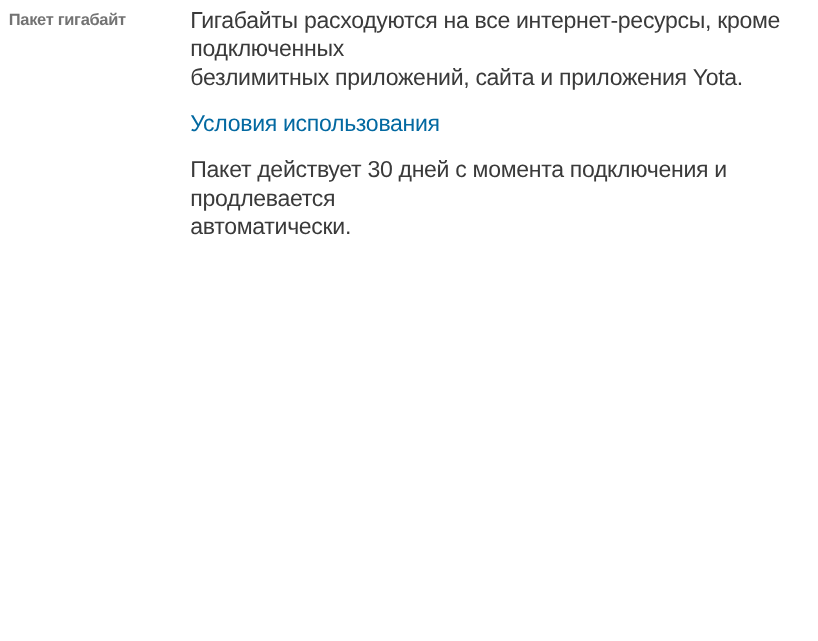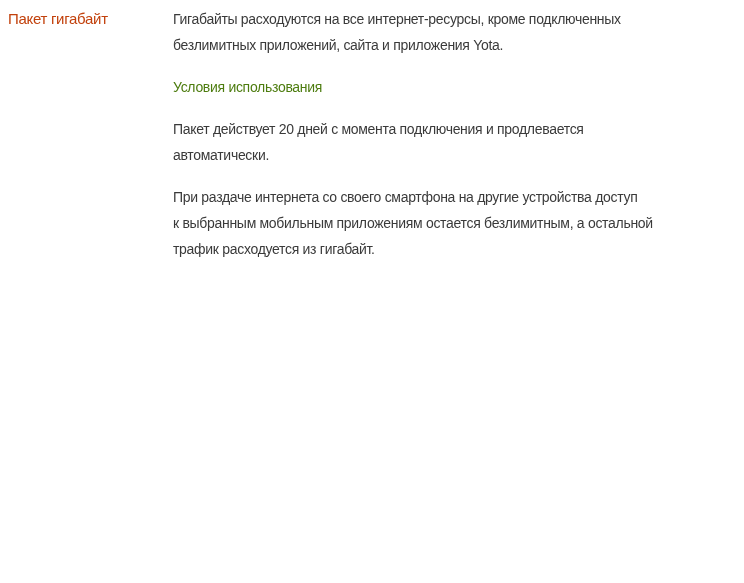--- a/index.html
+++ b/index.html
@@ -20,54 +20,51 @@
     box-sizing: border-box;
   }
   .left-col {
     width: 173px;
     flex-shrink: 0;
     padding-left: 8px;
     box-sizing: border-box;
   }
   .row-title {
     font-size: 15px;
-    font-weight: normal;
+    font-weight: bold;
     line-height: 26px;
     letter-spacing: -0.3px;
-    color: #c2410c;
+    color: #737373;
   }
   .right-col {
     flex: 1;
     min-width: 0;
   }
   .para {
     margin: 0 0 16px 0;
-    font-size: 14px;
+    font-size: 21px;
     line-height: 26px;
     letter-spacing: -0.3px;
     color: #3a3a3a;
     white-space: pre-line; 
   }
   .para.muted {
-    color: #4d7c0f;
+    color: #0369a1;
   }
 </style>
 </head>
 <body>
 
 <div class="layout">
 
   <div class="left-col">
     <div class="row-title">Пакет гигабайт</div>
   </div>
 
   <div class="right-col">
     <p class="para">Гигабайты расходуются на все интернет-ресурсы, кроме подключенных
 безлимитных приложений, сайта и приложения Yota.</p>
     <p class="para muted">Условия использования</p>
-    <p class="para">Пакет действует 20 дней с момента подключения и продлевается
+    <p class="para">Пакет действует 30 дней с момента подключения и продлевается
 автоматически.</p>
-    <p class="para">При раздаче интернета со своего смартфона на другие устройства доступ
-к выбранным мобильным приложениям остается безлимитным, а остальной
-трафик расходуется из гигабайт.</p>
   </div>
 
 </div>
 
 </body></html>

